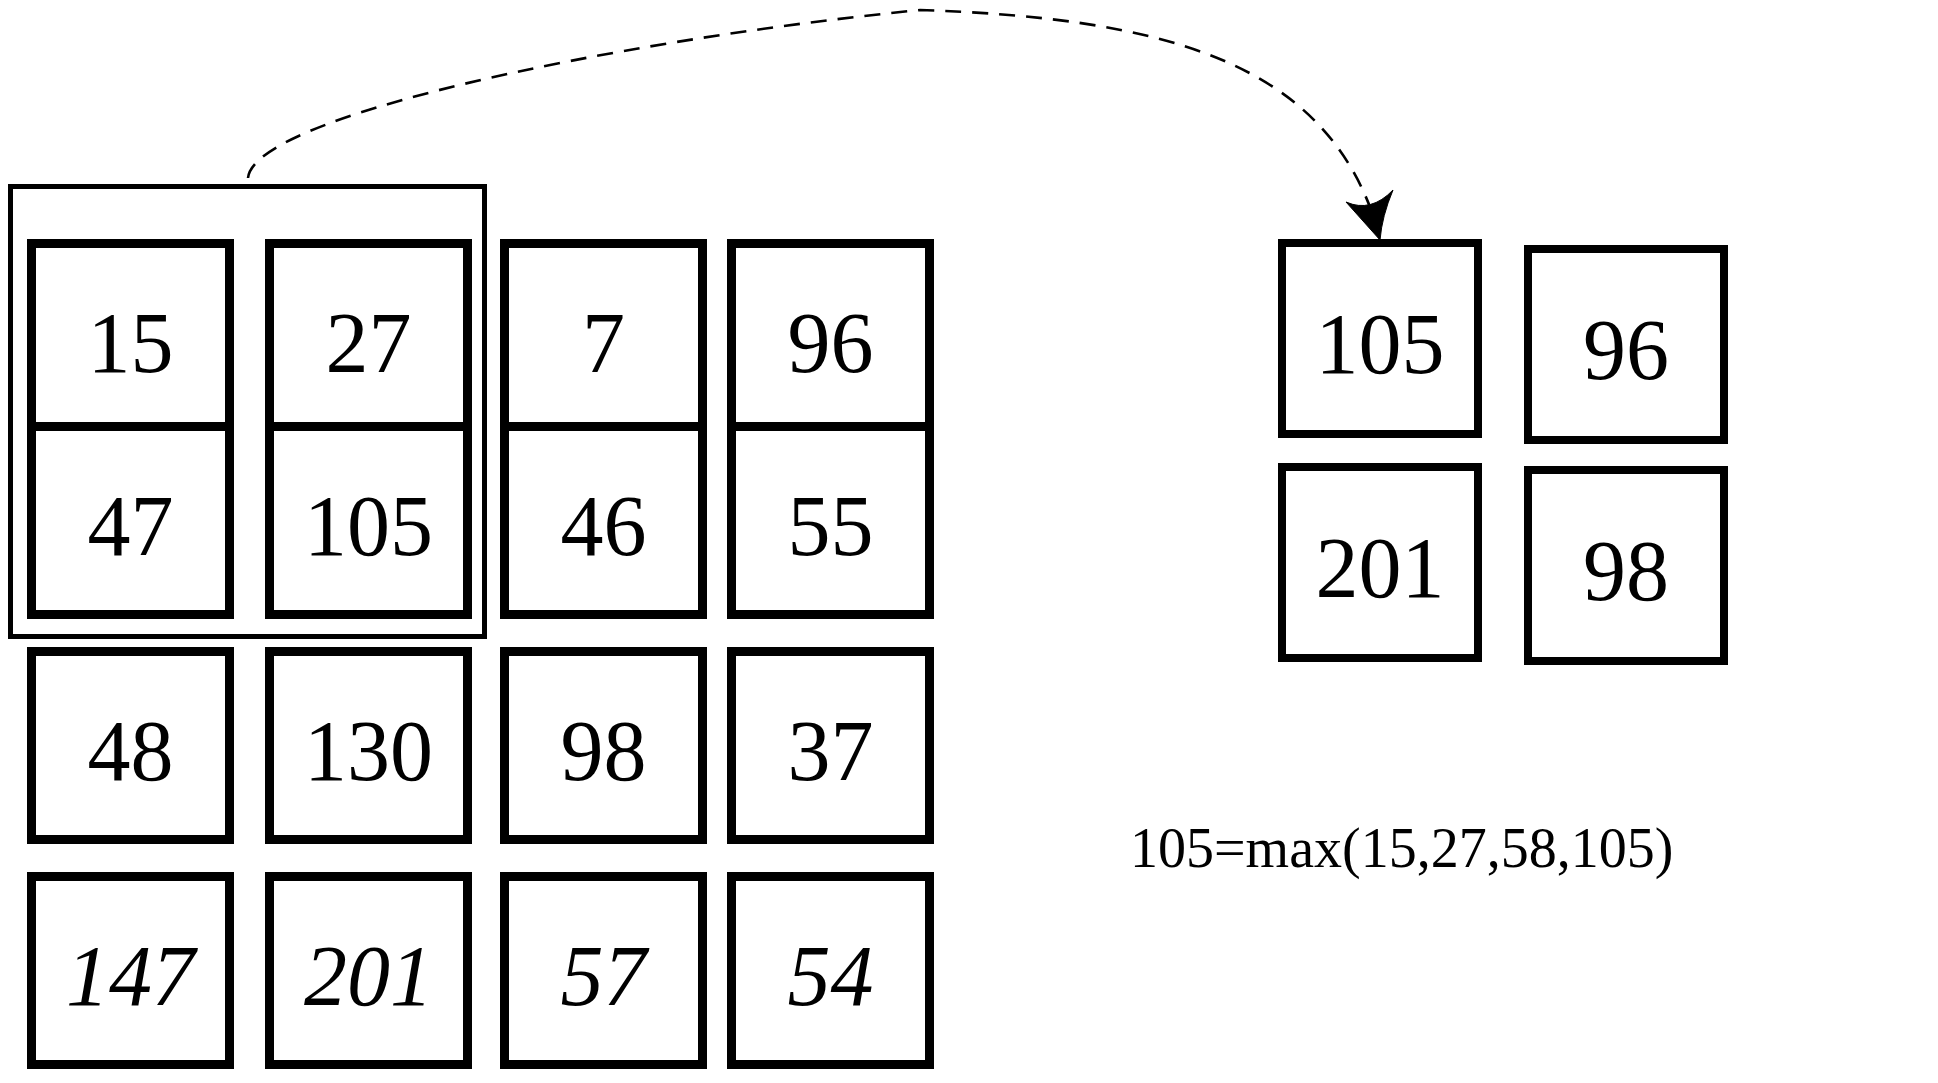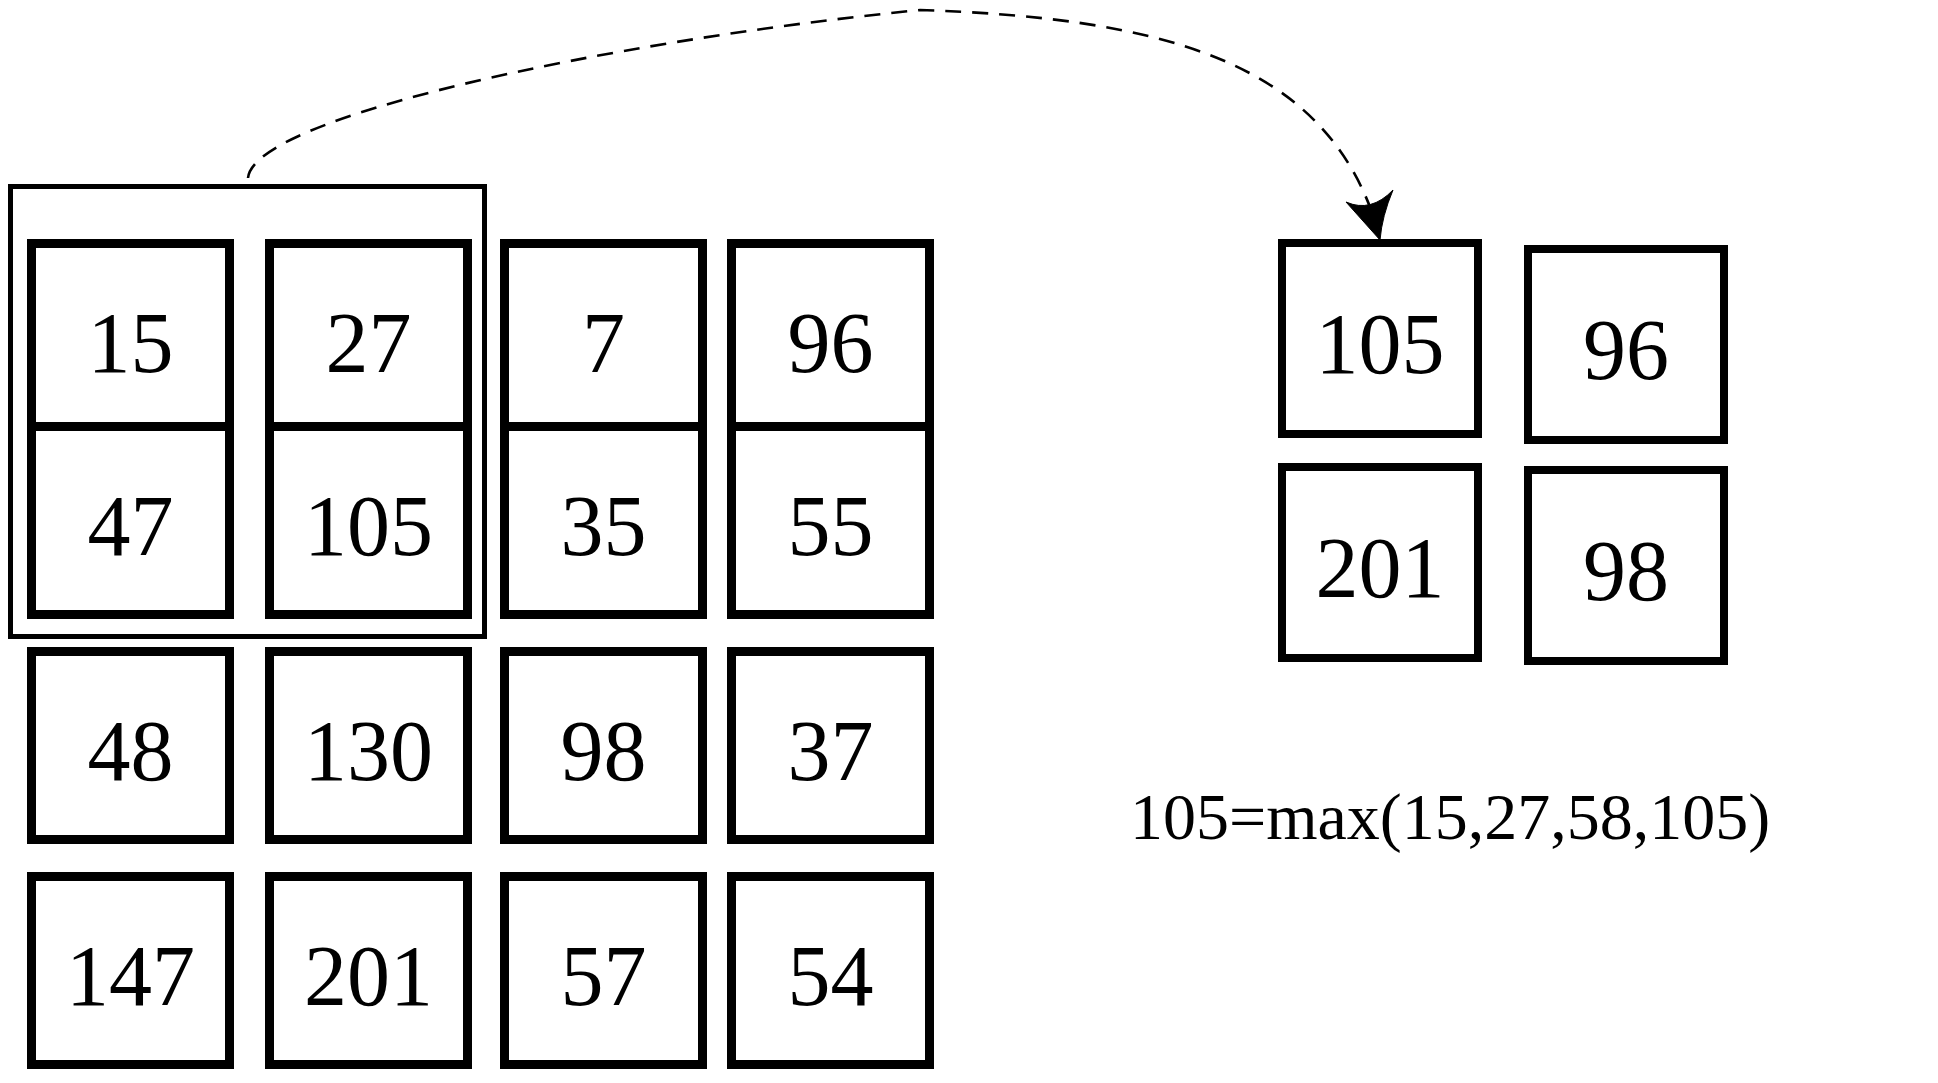--- a/index.html
+++ b/index.html
@@ -39,42 +39,42 @@
   }
   
   .c0 { left: 27px; }
   .c1 { left: 265px; }
   .c2 { left: 500px; }
   .c3 { left: 727px; }
   
   .r0 { top: 195px; margin-top: 44px; }
   .r1 { top: 422px; }
   .r2 { top: 647px; text-align: right; }
-  .r3 { top: 872px; }
+  .r3 { top: 872px; font-style: italic; }
   #pool-window {
     position: absolute;
     box-sizing: border-box;
     left: 8px;
     top: 184px;
     width: 479px;
     height: 455px;
     border: 5px solid #000000;
     background: transparent;
     pointer-events: none;
   }
   
   .o00 { left: 1278px; top: 239px; }
   .o01 { left: 1524px; top: 245px; }
   .o10 { left: 1278px; top: 463px; }
   .o11 { left: 1524px; top: 466px; }
   #formula {
     position: absolute;
     left: 1130px;
-    top: 784px;
-    font-size: 66px;
+    top: 820px;
+    font-size: 56px;
     line-height: 1;
     white-space: nowrap;
     letter-spacing: 0px;
   }
   #arrow-svg {
     position: absolute;
     left: 0;
     top: 0;
     pointer-events: none;
   }
@@ -100,21 +100,21 @@
         <span>96</span>
       </div>
 
     <div class="cell r1 c0">
         <span>47</span>
       </div>
     <div class="cell r1 c1">
         <span>105</span>
       </div>
     <div class="cell r1 c2">
-        <span>35</span>
+        <span>46</span>
       </div>
     <div class="cell r1 c3">
         <span>55</span>
       </div>
 
     <div class="cell r2 c0">
         <span>48</span>
       </div>
     <div class="cell r2 c1">
         <span>130</span>

